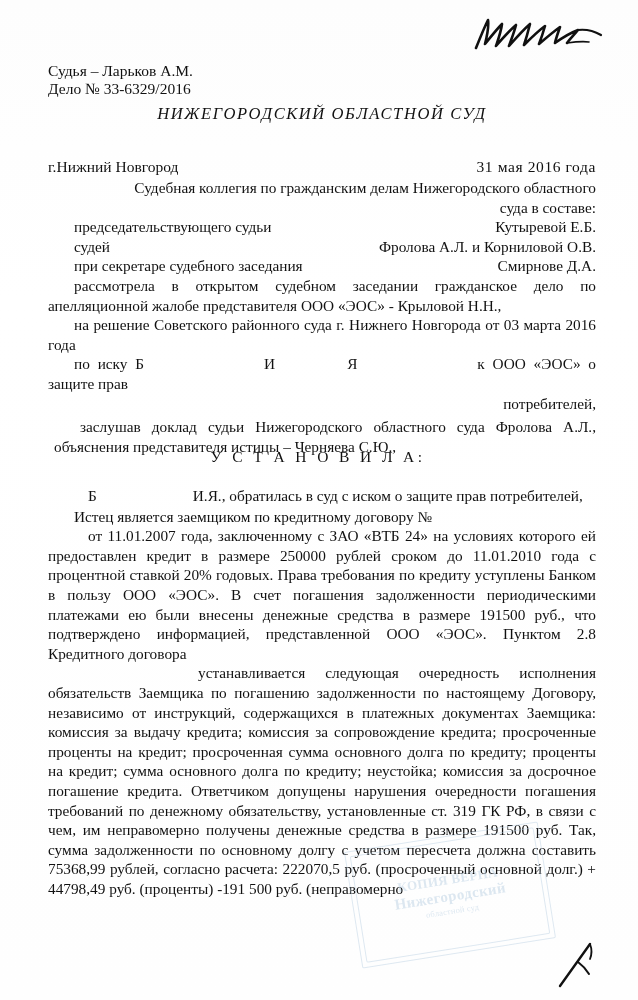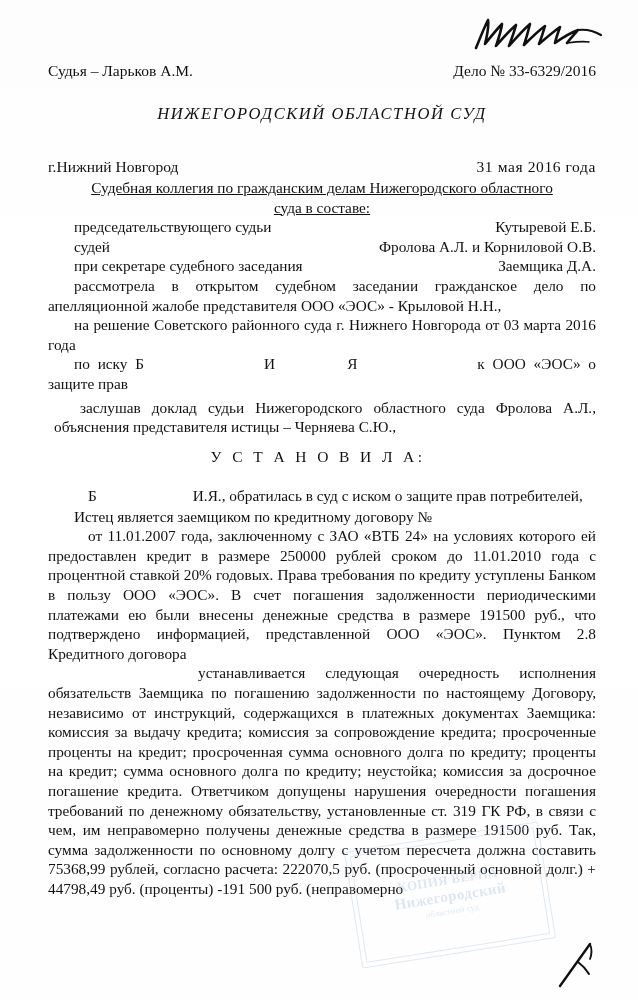--- a/index.html
+++ b/index.html
@@ -27,20 +27,21 @@
   .signature{
     position:absolute;left:470px;top:8px;width:150px;height:52px;
   }
   .signature svg{display:block;}
 
   
   .hdr-row{
     position:absolute;left:48px;top:62px;width:548px;
     display:flex;justify-content:space-between;align-items:baseline;
     font-size:15.5px;
+    flex-direction:column;
   }
   .hdr-row .judge{white-space:nowrap;}
   .hdr-row .case{white-space:nowrap;text-align:right;}
 
   
   .title-block{
     position:absolute;left:48px;top:104px;width:548px;
     text-align:center;
   }
   .title-line1{
@@ -60,21 +61,21 @@
 
   
   .body{
     position:absolute;left:48px;top:178px;width:548px;
     font-size:15.3px;line-height:19.6px;
     text-align:justify;text-justify:inter-word;
   }
   .body p{margin:0;}
   .p-indent{text-indent:26px;}
   .p-indent-lg{text-indent:40px;}
-  .nojust{text-align:center;text-decoration:underline;}
+  .nojust{text-align:right;}
 
   
   .panel-row{
     display:flex;justify-content:space-between;align-items:baseline;
     white-space:nowrap;
   }
   .panel-row .role{padding-left:26px;}
   .panel-row .name{text-align:right;}
 
   
@@ -164,29 +165,30 @@
       <div class="panel-row">
         <span class="role">председательствующего судьи</span>
         <span class="name">Кутыревой Е.Б.</span>
       </div>
       <div class="panel-row">
         <span class="role">судей</span>
         <span class="name">Фролова А.Л. и Корниловой О.В.</span>
       </div>
       <div class="panel-row">
         <span class="role">при секретаре судебного заседания</span>
-        <span class="name">Заемщика Д.А.</span>
+        <span class="name">Смирнове Д.А.</span>
       </div>
 
       <p class="p-indent">рассмотрела в открытом судебном заседании гражданское дело по апелляционной жалобе представителя ООО «ЭОС» - Крыловой Н.Н.,</p>
       <p class="p-indent">на решение Советского районного суда г. Нижнего Новгорода от 03 марта 2016 года</p>
 
       <p class="p-indent">
         <span>по иску Б</span><span class="gap gap-xl"></span><span>И</span><span class="gap gap-m"></span><span>Я</span><span class="gap gap-xl"></span><span>к ООО «ЭОС» о защите прав</span>
       </p>
+      <p class="nojust">потребителей,</p>
 
       <p class="p-indent" style="margin-top:4px;margin-left:6px;">заслушав доклад судьи Нижегородского областного суда Фролова А.Л., объяснения представителя истицы – Черняева С.Ю.,</p>
     </div>
 
     <div class="ustanovila">У С Т А Н О В И Л А:</div>
 
     <div class="body" style="top:486px;">
       <p class="p-indent-lg">
         <span>Б</span><span class="gap gap-l"></span><span>И.Я., обратилась  в суд с иском о защите прав потребителей,</span>
       </p>

